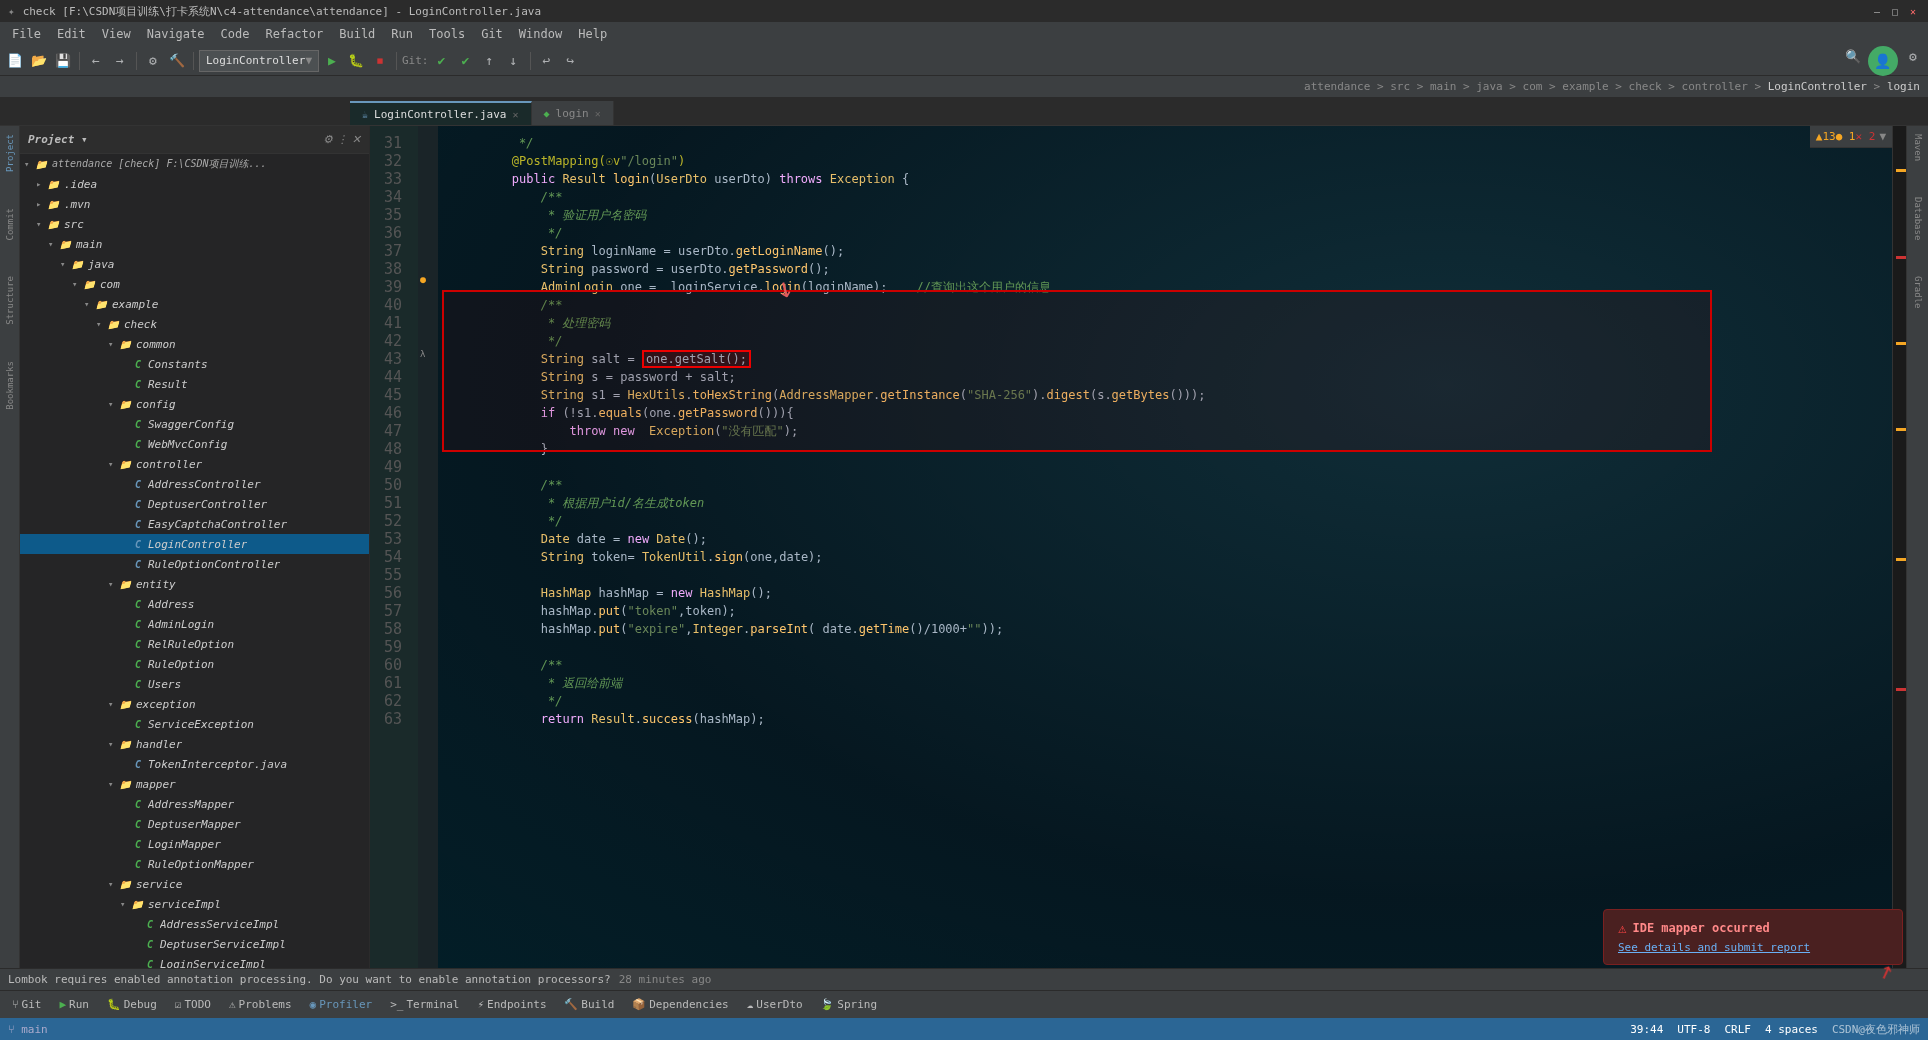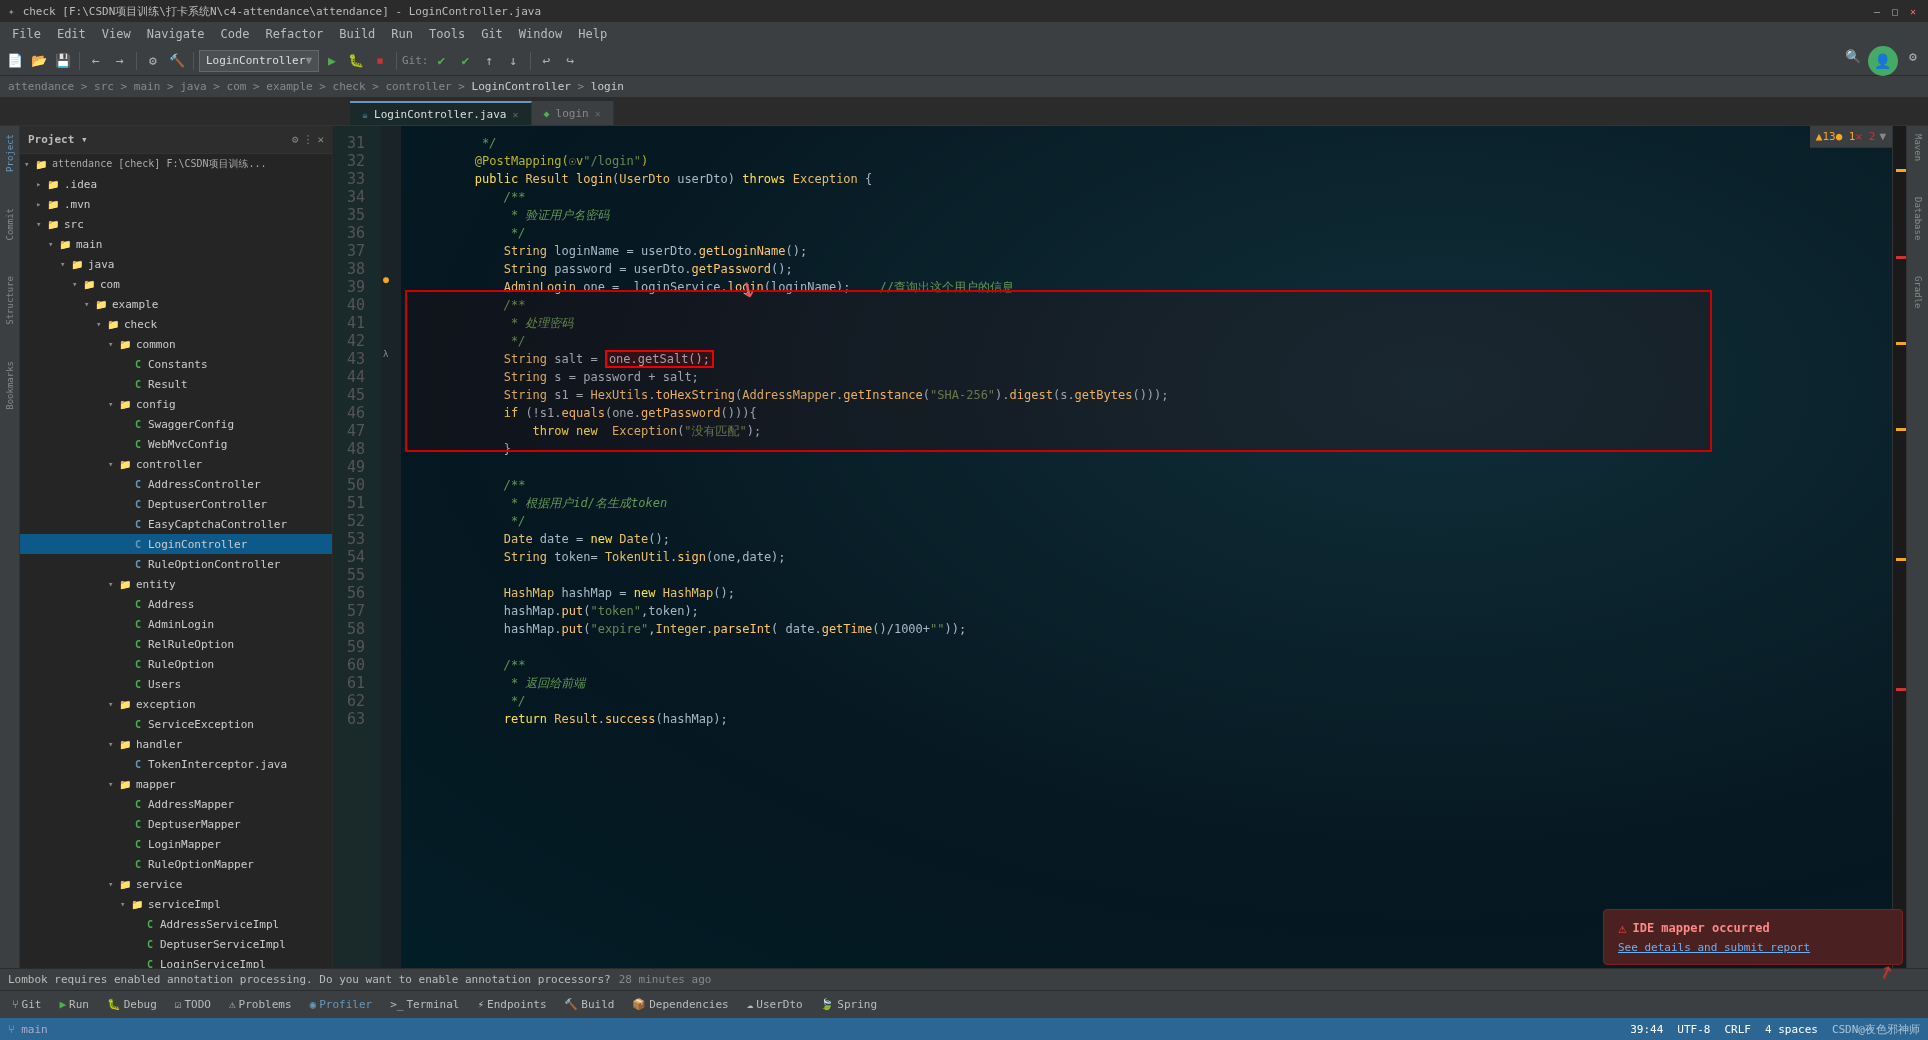--- a/index.html
+++ b/index.html
@@ -15,29 +15,29 @@
     #menu-bar { background: #3c3f41; height: 24px; display: flex; align-items: center; padding: 0 4px; font-size: 12px; color: #bbbbbb; }
     #menu-bar .menu-item { padding: 2px 8px; cursor: pointer; }
     
     
     #toolbar { background: #3c3f41; height: 30px; display: flex; align-items: center; padding: 0 4px; border-bottom: 1px solid #2b2b2b; gap: 2px; }
     .tb-btn { height: 22px; width: 22px; display: flex; align-items: center; justify-content: center; cursor: pointer; color: #afb1b3; font-size: 13px; border-radius: 2px; }
     .tb-sep { width: 1px; height: 18px; background: #555; margin: 0 3px; }
     .tb-dropdown { background: #4c5052; border: 1px solid #666; padding: 2px 6px; color: #ddd; font-size: 11px; height: 22px; display: flex; align-items: center; cursor: pointer; min-width: 120px; }
     
     
-    #breadcrumb { background: #3c3f41; height: 22px; display: flex; align-items: center; padding: 0 8px; font-size: 11px; color: #888; border-bottom: 1px solid #2b2b2b; }
+    #breadcrumb { background: #3c3f41; height: 22px; display: flex; align-items: center; padding: 0 8px; font-size: 11px; color: #888; border-bottom: 1px solid #2b2b2b; justify-content: flex-end; }
     #breadcrumb span { color: #888; }
     #breadcrumb .current { color: #ccc; }
     
     
     #main-layout { display: flex; height: calc(1040px - 22px - 24px - 30px - 22px - 24px - 24px); }
     
     
-    #sidebar { width: 313px; background: #252526; border-right: 1px solid #2b2b2b; overflow-y: auto; overflow-x: hidden; position: relative; }
+    #sidebar { width: 350px; background: #252526; border-right: 1px solid #2b2b2b; overflow-y: auto; overflow-x: hidden; position: relative; font-style: italic; }
     #sidebar-header { display: flex; align-items: center; padding: 4px 8px; background: #2d2d2d; border-bottom: 1px solid #333; height: 28px; }
     #sidebar-header .title { font-size: 11px; color: #bbb; font-weight: bold; flex: 1; }
     .tree-item { display: flex; align-items: center; padding: 1px 0; cursor: pointer; white-space: nowrap; height: 20px; }
     .tree-item.selected { background: #0d5a8a; }
     .tree-item .indent { display: inline-block; }
     .tree-item .icon { width: 16px; height: 16px; display: inline-flex; align-items: center; justify-content: center; font-size: 10px; margin-right: 2px; flex-shrink: 0; }
     .tree-item .label { font-size: 11px; color: #ccc; overflow: hidden; text-overflow: ellipsis; }
     .folder-icon { color: #dcb67a; }
     .arrow { color: #888; font-size: 9px; margin-right: 2px; width: 8px; }
     
@@ -49,21 +49,21 @@
     .tab { height: 24px; padding: 0 12px; display: flex; align-items: center; gap: 6px; font-size: 11px; cursor: pointer; background: #3c3f41; color: #888; border-right: 1px solid #333; }
     .tab.active { background: #1a2a2a; color: #ddd; border-top: 2px solid #6897bb; }
     .tab .close-x { color: #666; font-size: 10px; }
     
     
     #code-area { flex: 1; display: flex; overflow: hidden; position: relative; }
     #line-numbers { width: 48px; background: #1a2a2a; padding: 4px 0; text-align: right; color: #555; font-size: 12px; line-height: 18px; padding-right: 8px; flex-shrink: 0; overflow: hidden; user-select: none; }
     #code-content { flex: 1; padding: 4px 8px; overflow: auto; line-height: 18px; font-size: 12px; position: relative; }
     
     
-    .kw { color: #fde047; }
+    .kw { color: #f0abfc; }
     .str { color: #6a8759; }
     .cmt { color: #629755; font-style: italic; }
     .fn { color: #ffc66d; }
     .annot { color: #bbb529; }
     .var { color: #a9b7c6; }
     .cn { color: #e8bf6a; }
     .chinese-comment { color: #629755; }
     
     
     #status-bar { background: #2b6695; height: 22px; display: flex; align-items: center; padding: 0 8px; font-size: 11px; color: #fff; gap: 12px; position: absolute; bottom: 0; left: 0; right: 0; }

